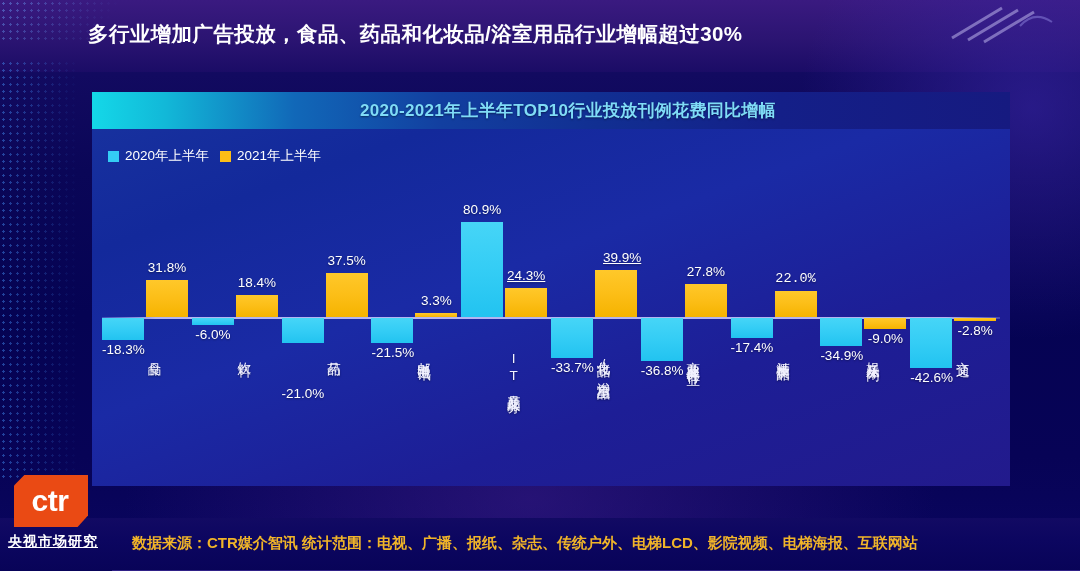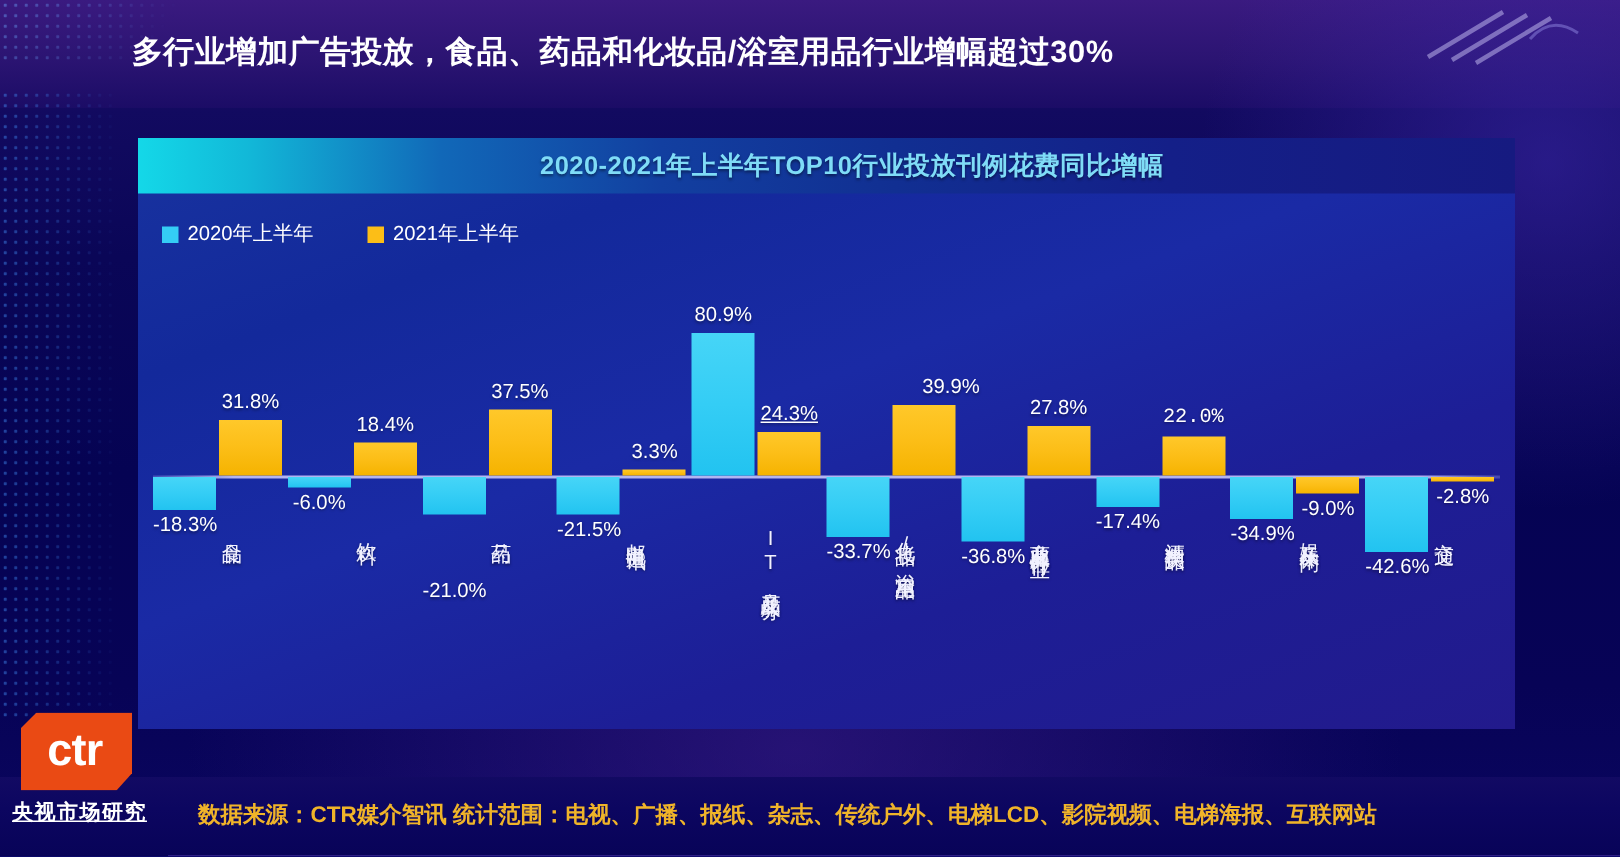--- a/index.html
+++ b/index.html
@@ -85,21 +85,21 @@
     display:flex; align-items:center; justify-content:center;text-align:right;
   }
   .panel-head-title {
     font-size:17px; font-weight:bold; color:#7fdcf7;
     letter-spacing:.3px; text-shadow:0 1px 2px rgba(0,0,0,.45);
     margin-left:34px;
   }
   .panel-body { position:relative; height:357px; }
 
   
-  .legend { position:absolute; left:16px; top:18px; display:flex; gap:36px; align-items:center; }
+  .legend { position:absolute; left:16px; top:18px; display:flex; gap:11px; align-items:center; }
   .legend-item { display:flex; align-items:center; gap:6px; }
   .legend-swatch { width:11px; height:11px; display:inline-block; }
   .legend-label { font-size:13.5px; color:#ffffff; }
 
   
   .plot { position:absolute; left:10px; top:46px; right:10px; bottom:0; }
   .baseline {
     position:absolute; left:0; right:0; top:142px; height:2px;
     background:linear-gradient(90deg,rgba(190,190,255,.25),rgba(205,205,255,.85) 6%,rgba(205,205,255,.85) 94%,rgba(190,190,255,.25));
   }
@@ -223,21 +223,21 @@
                 <div class="bar b2021" style="height: 28.5525px; left: 44px; top: 113.447px;"></div>
                 <div class="bar-val" style="left: 44px; width: 42px; text-align: center; top: 93.4475px; text-decoration: underline;">24.3%</div>
               </div>
               <div class="cat-label" style="left: 43px; transform: none;">IT产品及服务</div>
             </div>
             <div class="group">
               <div class="bars">
                 <div class="bar b2020" style="height: 39.5975px; left: 0px; top: 143px;"></div>
                 <div class="bar-val" style="left: 0px; width: 42px; text-align: center; top: 184.597px;">-33.7%</div>
                 <div class="bar b2021" style="height: 46.8825px; left: 44px; top: 95.1175px;"></div>
-                <div class="bar-val" style="left: 62px; width: 42px; text-align: center; top: 75.1175px;">39.9%</div>
+                <div class="bar-val" style="left: 52px; width: 42px; top: 75.1175px; text-decoration: underline;">39.9%</div>
               </div>
               <div class="cat-label" style="left: 43px; transform: none;">化妆品/浴室用品</div>
             </div>
             <div class="group">
               <div class="bars">
                 <div class="bar b2020" style="height: 43.24px; left: 0px; top: 143px;"></div>
                 <div class="bar-val" style="left: 0px; width: 42px; text-align: left; top: 188.24px;">-36.8%</div>
                 <div class="bar b2021" style="height: 32.665px; left: 44px; top: 109.335px;"></div>
                 <div class="bar-val" style="left: 44px; width: 42px; text-align: center; top: 89.335px;">27.8%</div>
               </div>

